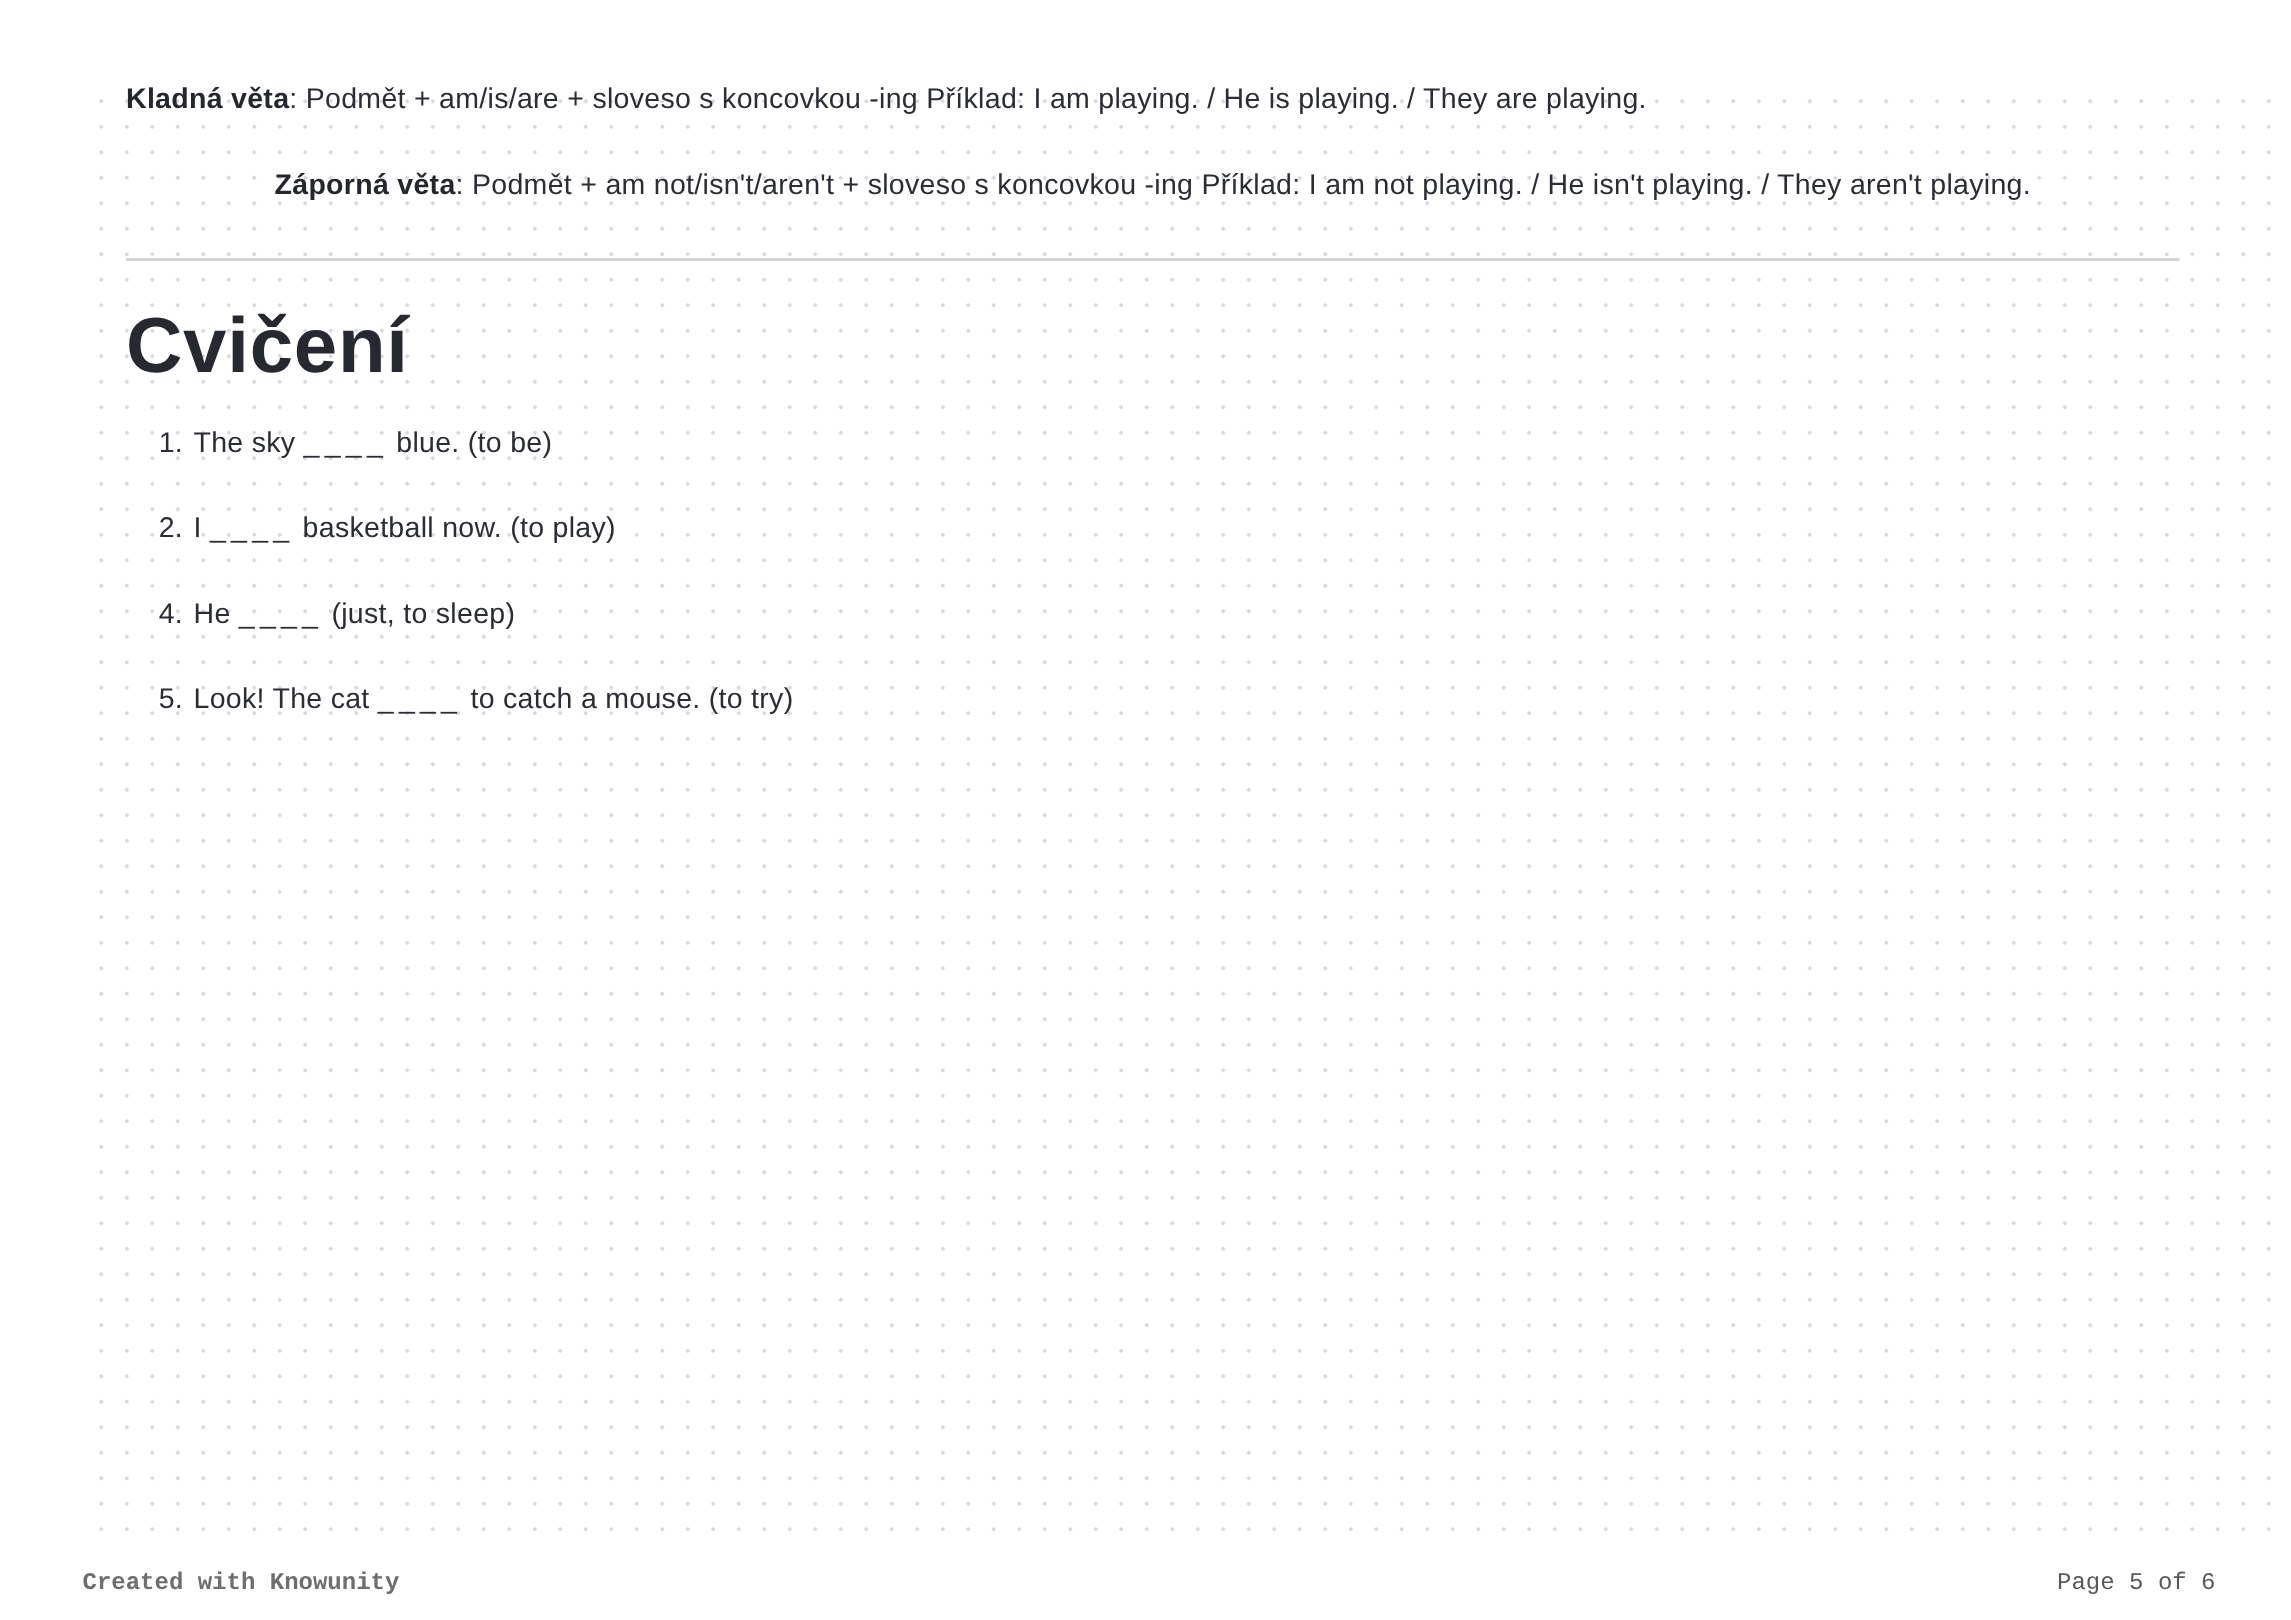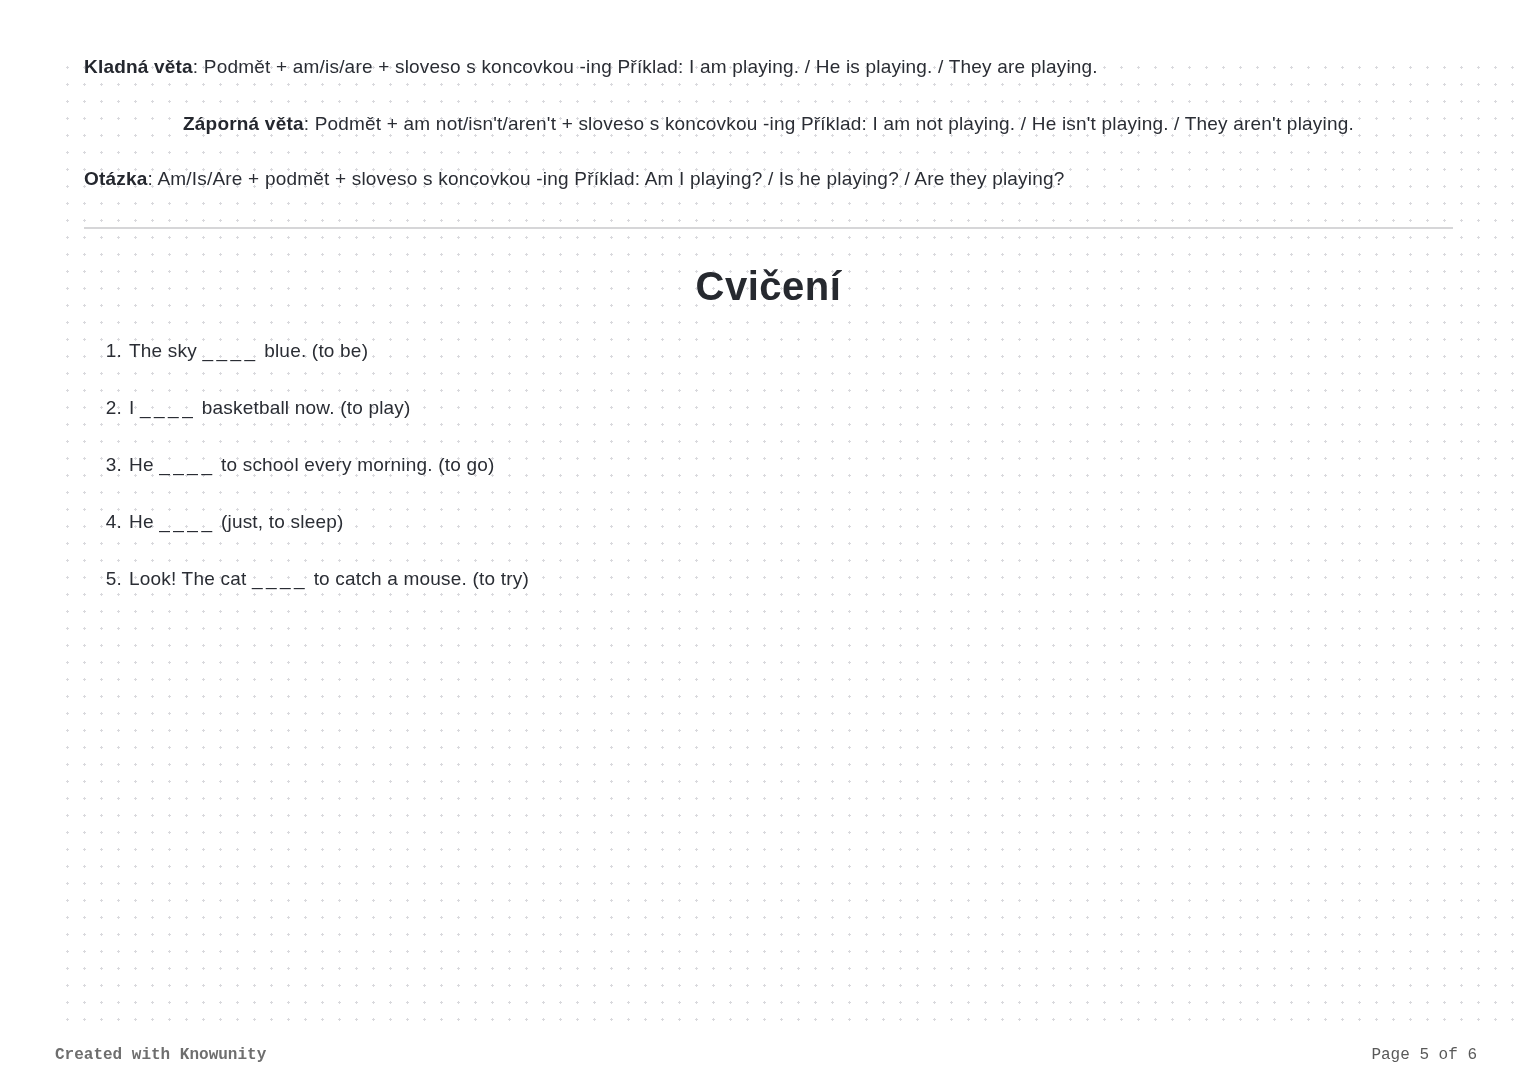--- a/index.html
+++ b/index.html
@@ -38,26 +38,25 @@
   .para.p3 { margin-top: 22px; }
   .para b { font-weight: 700; color: #24272e; }
   .divider {
     border: none;
     border-top: 2px solid #d6d6d8;
     margin: 32px 0 0 0;
     width: 1369px;
   }
   .heading {
     margin-top: 33px;
-    font-size: 40px;
+    font-size: 52px;
     line-height: 48px;
     font-weight: 800;
     letter-spacing: 0.5px;
     color: #26292f;
-    text-align: center;
   }
   .intro {
     margin-top: 34px;
     font-size: 19px;
     line-height: 33px;
     letter-spacing: 0.2px;
   }
   .exercise-list {
     margin-top: 24px;
     list-style: none;
@@ -101,31 +100,29 @@
 <body>
 
 <div class="page">
   <div class="dots">
     <div class="content">
 
       <p class="para p1"><b>Kladná věta</b><span>: Podmět + am/is/are + sloveso s koncovkou -ing Příklad: I am playing. / He is playing. / They are playing.</span></p>
 
       <p class="para p2"><b>Záporná věta</b><span>: Podmět + am not/isn't/aren't + sloveso s koncovkou -ing Příklad: I am not playing. / He isn't playing. / They aren't playing.</span></p>
 
-      <p class="para p3"><b>Otázka</b><span>: Am/Is/Are + podmět + sloveso s koncovkou -ing Příklad: Am I playing? / Is he playing? / Are they playing?</span></p>
 
       <hr class="divider">
 
       <h1 class="heading">Cvičení</h1>
 
 
       <ol class="exercise-list">
         <li class="exercise-item"><span class="num">1.</span><span>The sky</span> <span class="blank">____</span> <span>blue. (to be)</span></li>
         <li class="exercise-item"><span class="num">2.</span><span>I</span> <span class="blank">____</span> <span>basketball now. (to play)</span></li>
-        <li class="exercise-item"><span class="num">3.</span><span>He</span> <span class="blank">____</span> <span>to school every morning. (to go)</span></li>
         <li class="exercise-item"><span class="num">4.</span><span>He</span> <span class="blank">____</span> <span>(just, to sleep)</span></li>
         <li class="exercise-item"><span class="num">5.</span><span>Look! The cat</span> <span class="blank">____</span> <span>to catch a mouse. (to try)</span></li>
       </ol>
 
     </div>
   </div>
 
   <div class="footer">
     <span class="footer-left">Created with Knowunity</span>
     <span class="footer-right">Page 5 of 6</span>

